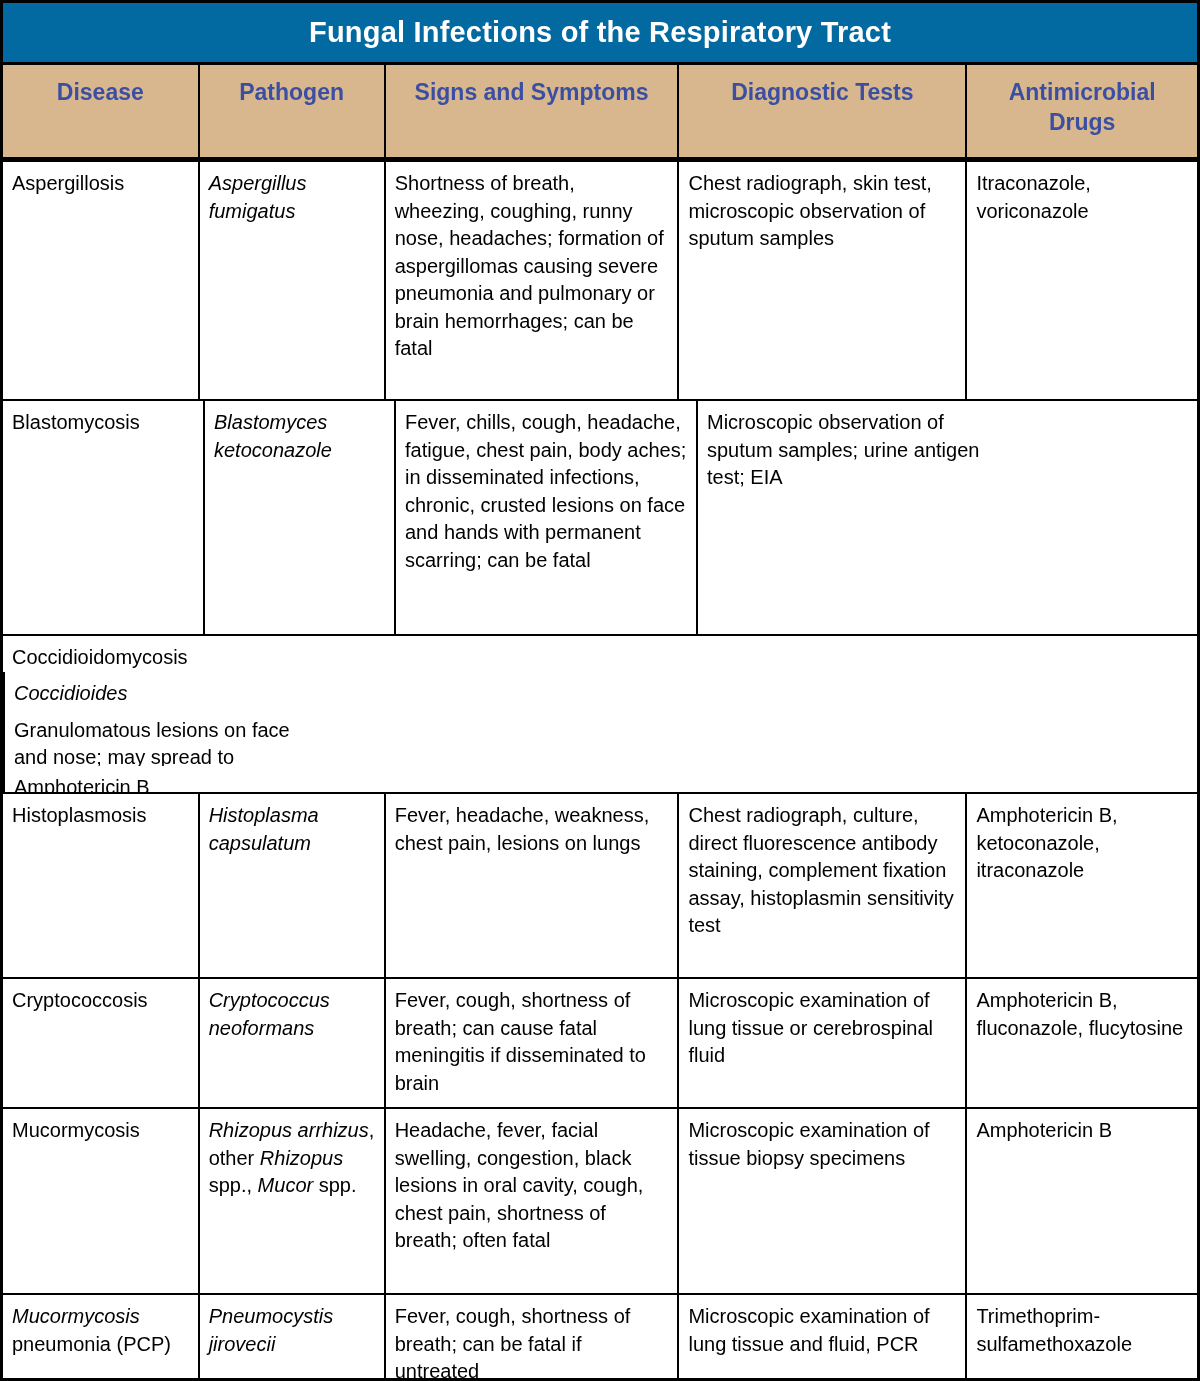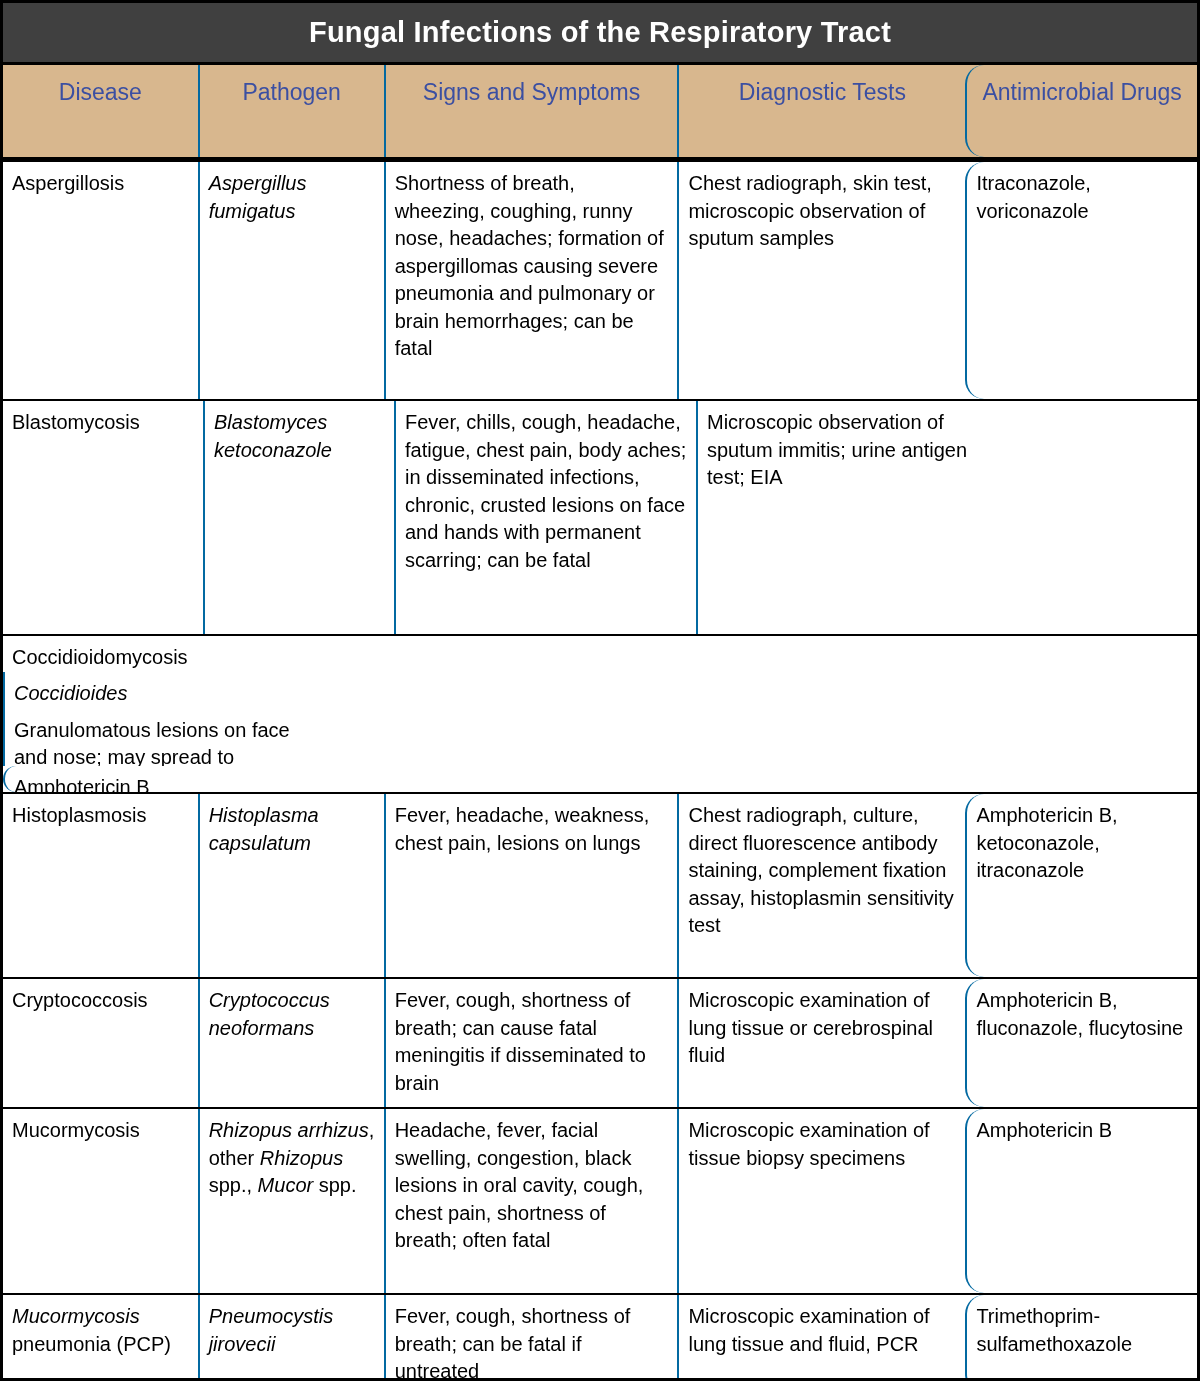--- a/index.html
+++ b/index.html
@@ -21,21 +21,21 @@
     box-sizing: border-box;
     background: #ffffff;
     border: 3px solid #000000;
     display: flex;
     flex-direction: column;
     overflow: hidden;
   }
 
   
   .title-bar {
-    background: #404040;
+    background: #0369a1;
     color: #ffffff;
     font-size: 29px;
     font-weight: bold;
     text-align: center;
     line-height: 1;
     height: 59px;
     display: flex;
     align-items: center;
     justify-content: center;
     border-bottom: 3px solid #000000;
@@ -53,35 +53,35 @@
   .row + .row { border-top: 2px solid #000000; }
 
   .cell {
     box-sizing: border-box;
     padding: 8px 8px 8px 9px;
     font-size: 20px;
     line-height: 27.5px;
     color: #000000;
     overflow: hidden;
   }
-  .cell + .cell { border-left: 2px solid #0369a1; }
+  .cell + .cell { border-left: 2px solid #000000; }
 
   
   .c1 { width: 200px; }
   .c2 { width: 191px; }
   .c3 { width: 302px; }
   .c4 { width: 296px; }
-  .c5 { width: 238px; border-radius: 19px; }
+  .c5 { width: 238px; }
 
   
   .head-row { background: #d8b78e; }
   .head-row .cell {
     background: #d8b78e;
     color: #3b4fa2;
-    font-weight: normal;
+    font-weight: bold;
     font-size: 23px;
     line-height: 30px;
     text-align: center;
     padding: 12px 6px 12px 6px;
     height: 92px;
     display: block;
   }
   .head-row { border-bottom: 3px solid #000000; }
 
   
@@ -119,21 +119,21 @@
     <div class="cell c2"><span class="it">Aspergillus fumigatus</span></div>
     <div class="cell c3">Shortness of breath, wheezing, coughing, runny nose, headaches; formation of aspergillomas causing severe pneumonia and pulmonary or brain hemorrhages; can be fatal</div>
     <div class="cell c4">Chest radiograph, skin test, microscopic observation of sputum samples</div>
     <div class="cell c5">Itraconazole, voriconazole</div>
   </div>
 
   <div class="row body-row h-blastomycosis">
     <div class="cell c1"><span class="rm">Blastomycosis</span></div>
     <div class="cell c2"><span class="it">Blastomyces ketoconazole</span></div>
     <div class="cell c3">Fever, chills, cough, headache, fatigue, chest pain, body aches; in disseminated infections, chronic, crusted lesions on face and hands with permanent scarring; can be fatal</div>
-    <div class="cell c4">Microscopic observation of sputum immitis; urine antigen test; EIA</div>
+    <div class="cell c4">Microscopic observation of sputum samples; urine antigen test; EIA</div>
   </div>
 
   <div class="row body-row h-coccidioido">
     <div class="cell c1"><span class="rm">Coccidioidomycosis (Valley fever)</span></div>
     <div class="cell c2"><span class="it">Coccidioides immitis</span></div>
     <div class="cell c3">Granulomatous lesions on face and nose; may spread to organs or brain, causing fatal meningitis</div>
     <div class="cell c5">Amphotericin B</div>
   </div>
 
   <div class="row body-row h-histo">

